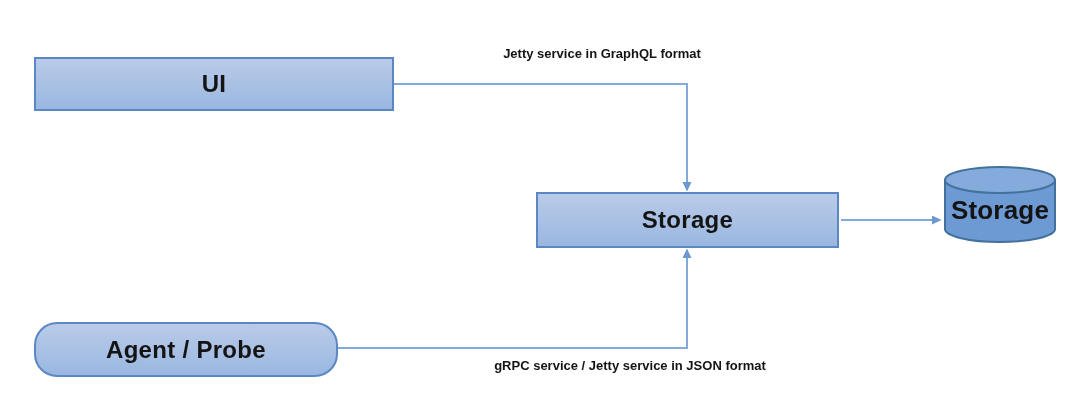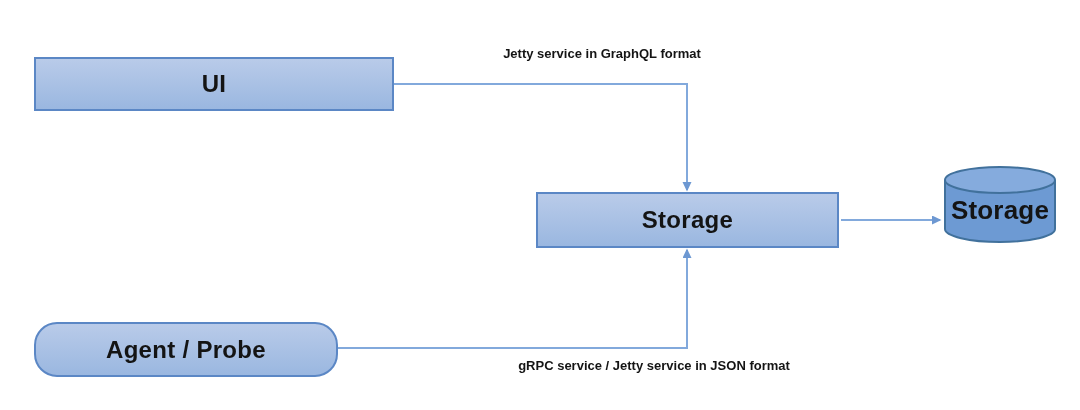--- a/index.html
+++ b/index.html
@@ -56,21 +56,21 @@
   .edge-label {
     position: absolute;
     font-weight: bold;
     font-size: 13px;
     line-height: 19px;
     color: #141414;
     text-align: center;
     white-space: nowrap;
   }
   .edge-label-top    { left: 402px; top: 44px;  width: 400px; }
-  .edge-label-bottom { left: 404px; top: 356px; width: 500px; }
+  .edge-label-bottom { left: 380px; top: 356px; width: 500px; }
 </style>
 </head>
 <body>
 
 <div class="canvas">
 
   <svg class="connector-layer" width="1080" height="410" viewBox="0 0 1080 410" xmlns="http://www.w3.org/2000/svg">
     <defs>
       <marker id="arrowhead" markerUnits="userSpaceOnUse" markerWidth="14" markerHeight="14" refX="8" refY="4.5" orient="auto">
         <path d="M0 0 L9.5 4.5 L0 9 Z" fill="#6d98d2"></path>

